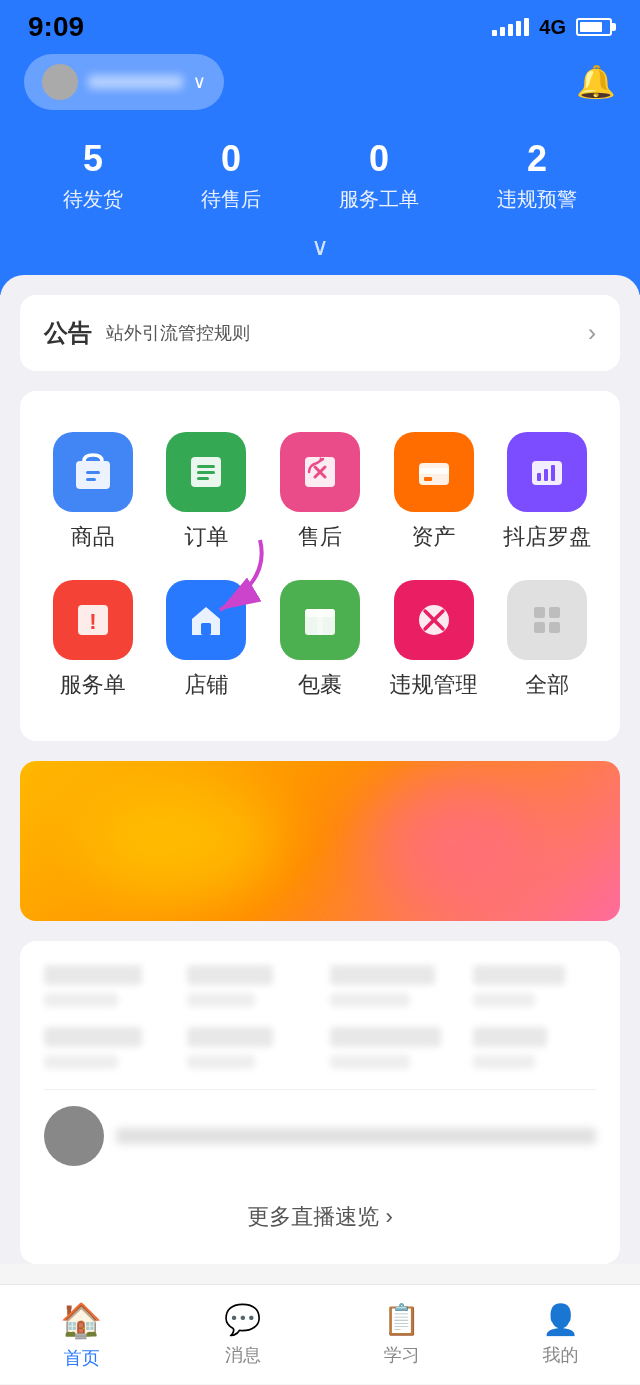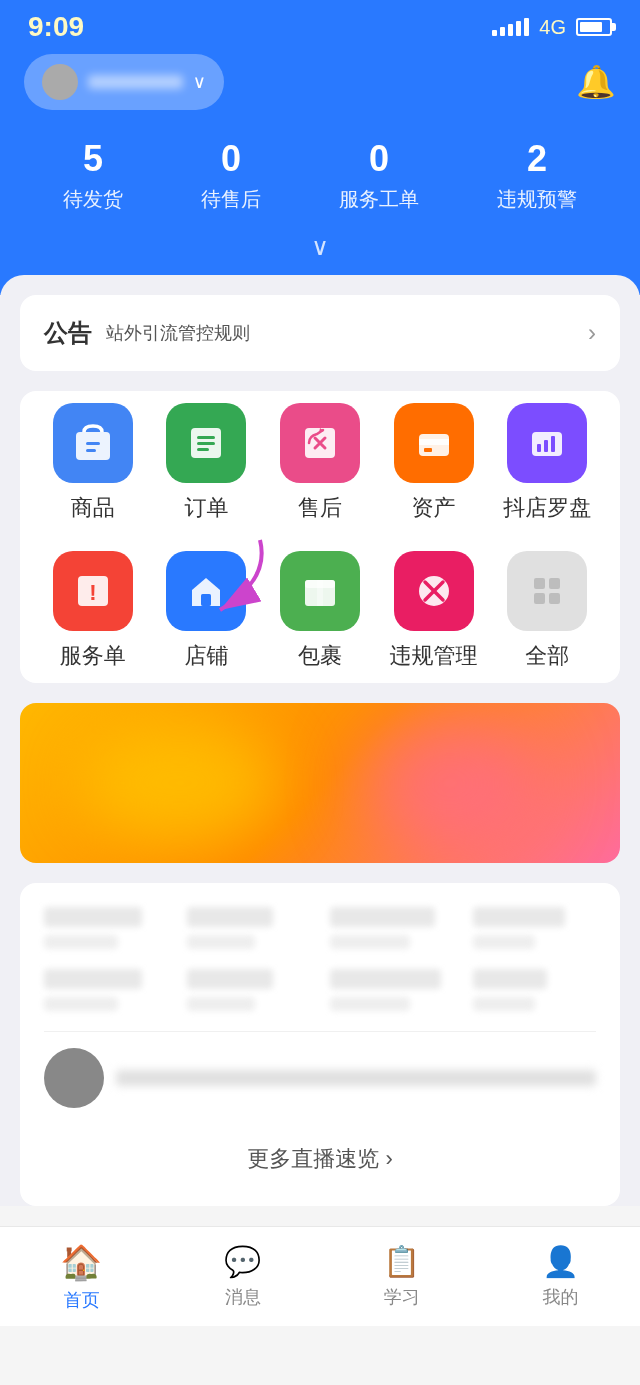--- a/index.html
+++ b/index.html
@@ -17,21 +17,21 @@
       background: #2979FF;
       height: 54px;
       display: flex;
       align-items: center;
       justify-content: space-between;
       padding: 0 28px;
     }
     .status-time {
       font-size: 28px;
       font-weight: 600;
-      color: #fef9c3;
+      color: #000000;
     }
     .status-icons {
       display: flex;
       align-items: center;
       gap: 10px;
       color: white;
       font-size: 20px;
     }
     .battery-icon {
       display: inline-block;
@@ -178,21 +178,21 @@
     }
     .notice-arrow {
       color: #999;
       font-size: 24px;
     }
 
     
     .menu-grid {
       background: white;
       border-radius: 16px;
-      padding: 12px 16px;
+      padding: 41px 16px;
       margin-bottom: 20px;
     }
     .menu-row {
       display: flex;
       justify-content: space-around;
       margin-bottom: 28px;
     }
     .menu-row:last-child {
       margin-bottom: 0;
     }
@@ -378,21 +378,21 @@
 <div class="status-bar">
   <span class="status-time">9:09</span>
   <div class="status-icons">
     <div class="signal-dots">
       <span style="height:6px"></span>
       <span style="height:9px"></span>
       <span style="height:12px"></span>
       <span style="height:15px"></span>
       <span style="height:18px"></span>
     </div>
-    <span style="color:#fef9c3;font-size:20px;font-weight:400;">4G</span>
+    <span style="color:#000000;font-size:20px;font-weight:700;">4G</span>
     <div class="battery-icon">
       <div class="battery-fill"></div>
     </div>
   </div>
 </div>
 
 <div class="header-blue">
   <div class="header-top">
     <div class="shop-selector">
       <div class="shop-avatar"></div>

